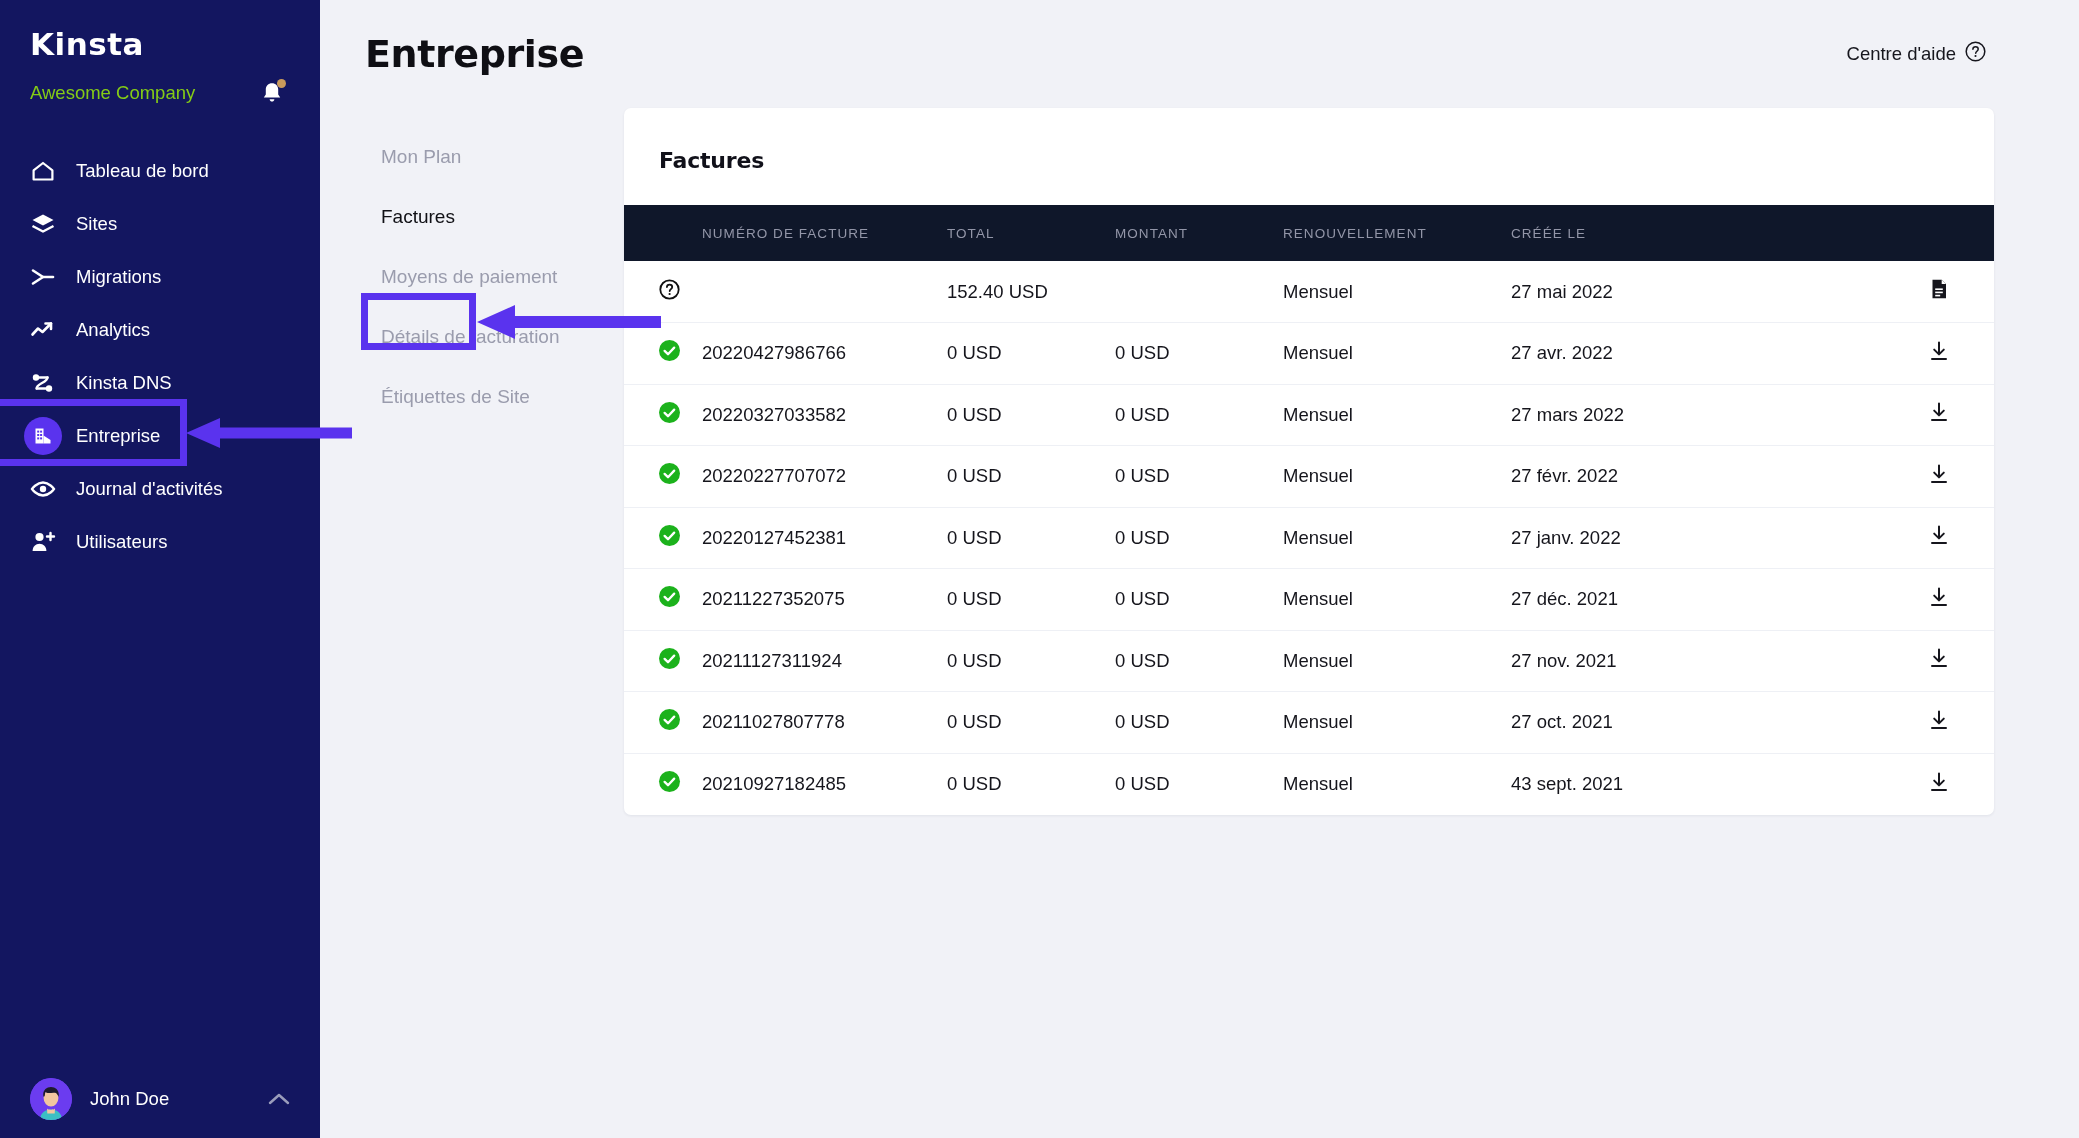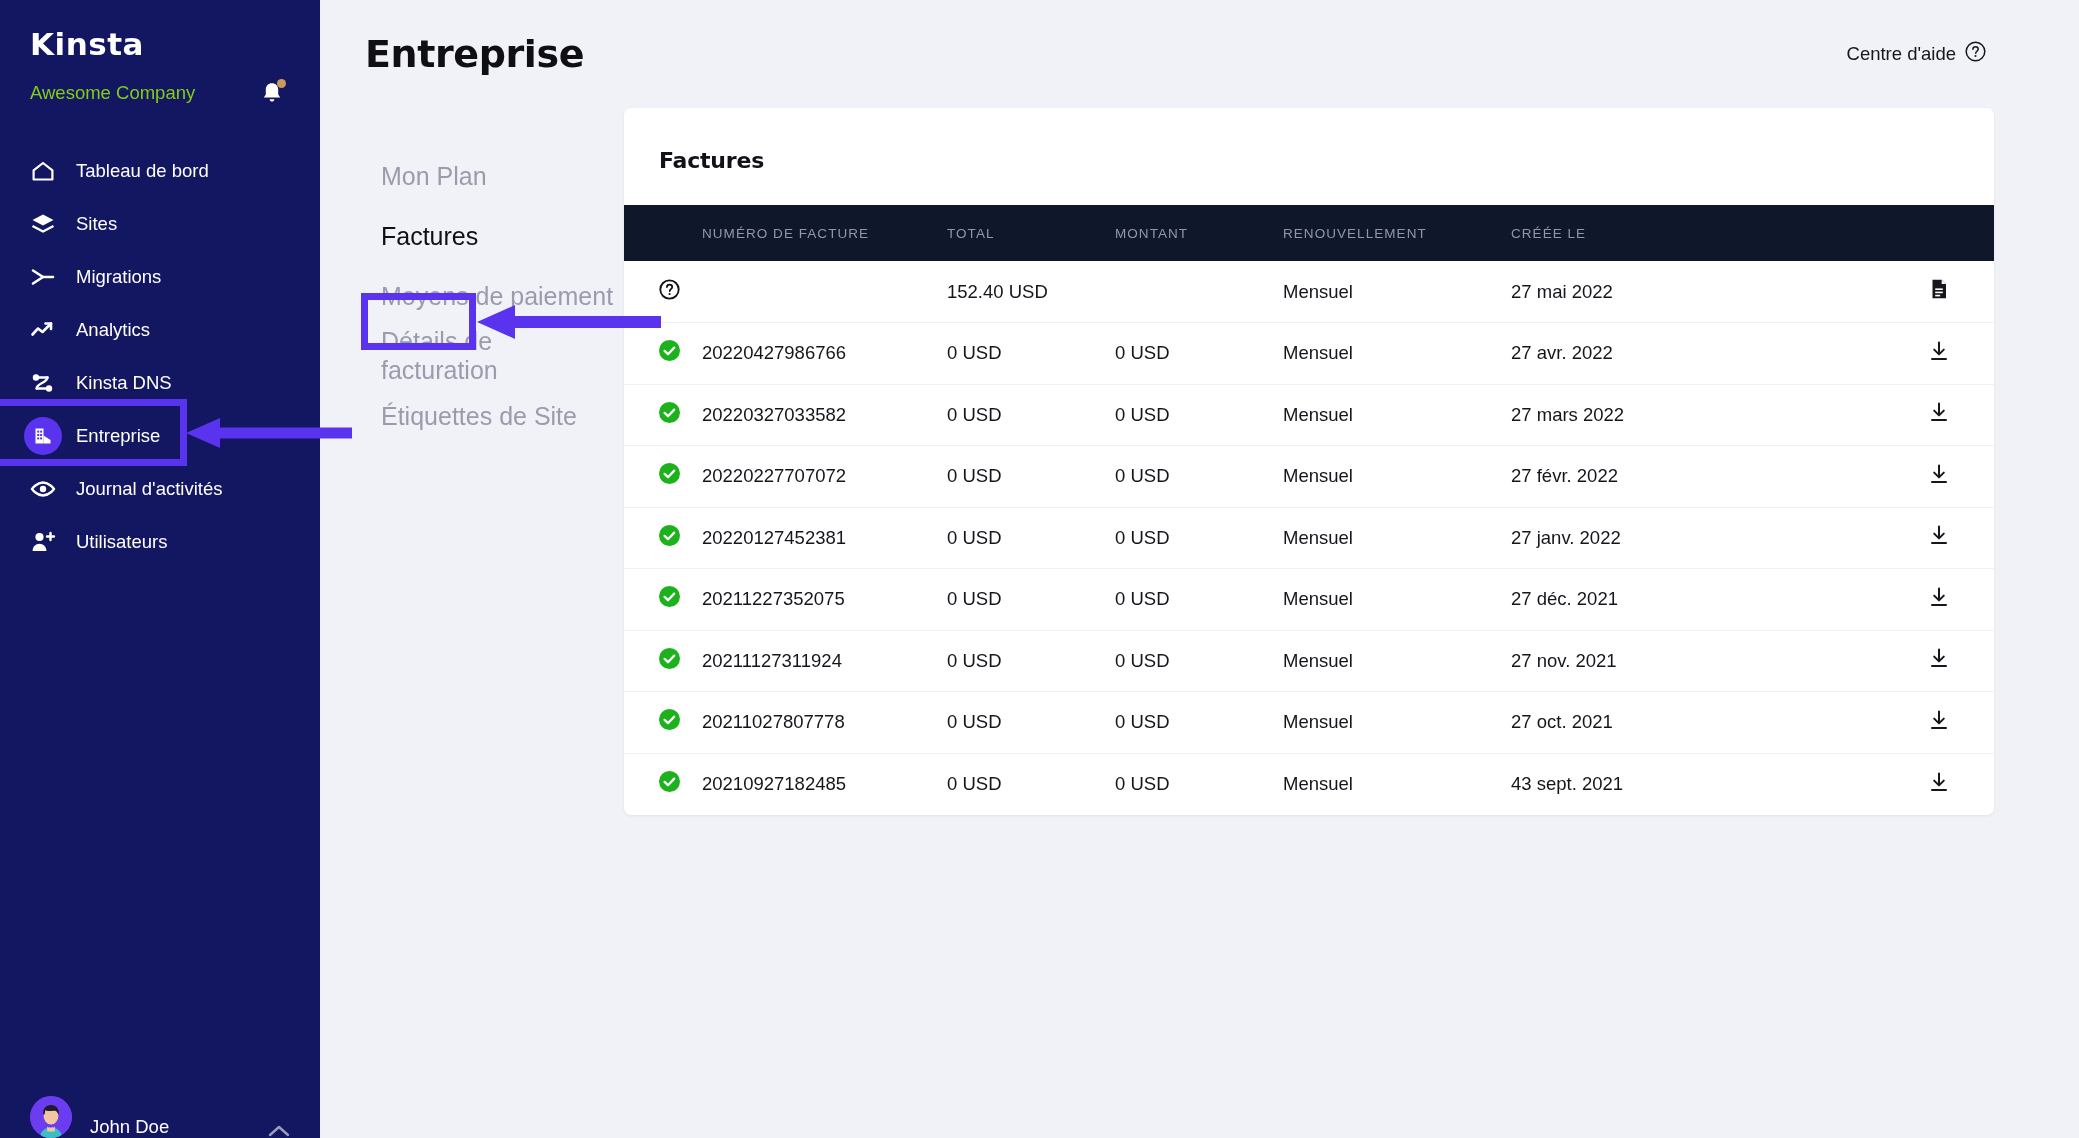--- a/index.html
+++ b/index.html
@@ -68,21 +68,21 @@
   }
   .arrow-entreprise {
     position: absolute; left: 186px; top: 418px;
     width: 166px; height: 30px;
     z-index: 31;
   }
 
   .user-row {
     position: absolute; bottom: 0; left: 0;
     width: 320px; height: 78px;
-    display: flex; align-items: flex-end;
+    display: flex; align-items: center;
     padding: 0 30px;
   }
   .avatar {
     width: 42px; height: 42px; border-radius: 50%;
     background: #6b3cf0; overflow: hidden; position: relative;
     flex: 0 0 42px;
   }
   .user-name { margin-left: 18px; font-size: 18.5px; color: #ffffff; }
   .chev-up { margin-left: auto; width: 22px; height: 14px; opacity: 0.75; }
 
@@ -99,22 +99,22 @@
     letter-spacing: -0.4px;
   }
   .help-link {
     display: flex; align-items: center; gap: 9px;
     font-size: 18.5px; color: #16161d; margin-left: 48px;
   }
 
   .content { display: flex; padding-left: 45px; }
   .submenu { width: 250px; flex: 0 0 250px; padding-top: 38px; position: relative; }
   .submenu-item {
-    height: 60px; display: flex; align-items: center;
-    font-size: 25px; color: #9a9cad; padding-left: 16px;
+    height: 60px; display: flex; align-items: flex-start;
+    font-size: 19px; color: #9a9cad; padding-left: 16px;
   }
   .submenu-item.active { color: #101015; font-weight: 400; }
   .hl-factures {
     position: absolute; left: -4px; top: 185px;
     width: 115px; height: 57px;
     border: 7px solid #5a33ee;
     pointer-events: none; z-index: 30;
   }
   .arrow-factures {
     position: absolute; left: 112px; top: 197px;

